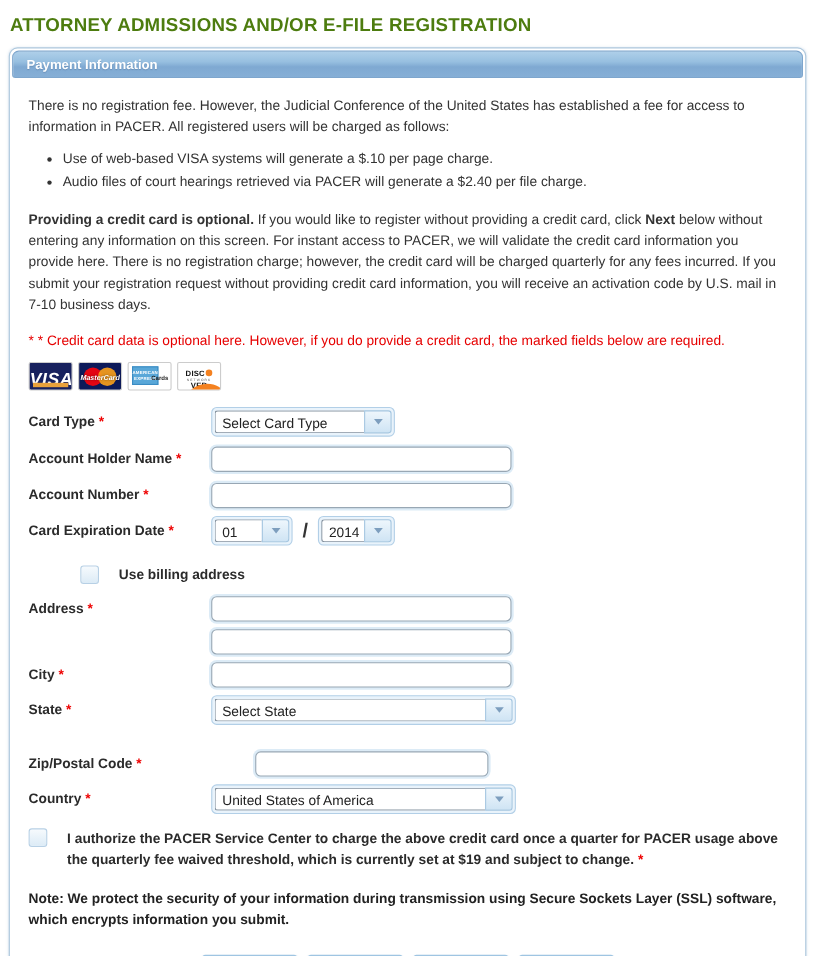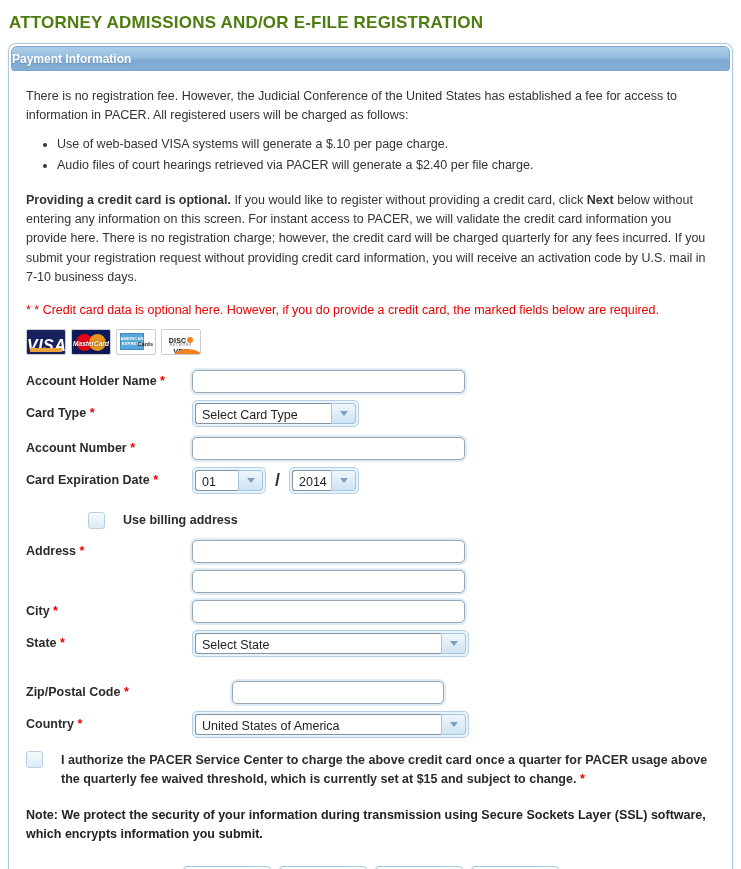--- a/index.html
+++ b/index.html
@@ -28,20 +28,21 @@
   .panel-header {
     margin: 2px;
     height: 25px;
     line-height: 25px;
     border-radius: 6px 6px 3px 3px;
     background: linear-gradient(180deg, #aecfe9 0%, #97bfe0 40%, #7fa9d2 60%, #86afd6 100%);
     border: 1px solid #7ea6cd;
     color: #ffffff;
     font-size: 12px;
     font-weight: bold;
+    padding-left: 12px;
     text-shadow: 0 1px 1px rgba(80,110,150,0.45);
   }
   .panel-body {
     padding: 12px 17px 8px 17px;
     font-size: 12.5px;
     line-height: 1.55;
   }
   .intro { margin: 2px 2px 9px 0; }
   ul.fee-list { margin: 0 0 13px 31px; }
   ul.fee-list li { margin-bottom: 2px; }
@@ -171,21 +172,21 @@
   
   .checkbox {
     width: 17px; height: 17px; flex: 0 0 17px;
     border: 1px solid #b7d0e5;
     border-radius: 3px;
     background: linear-gradient(180deg, #f6fafd 0%, #dcebf6 100%);
     display: inline-block;
     cursor: pointer;
   }
   .check-row { display: flex; align-items: flex-start; }
-  .row-billing { margin: 16px 0 10px 15px; align-items: center; padding-left: 47px; }
+  .row-billing { margin: 16px 0 10px 0; align-items: center; padding-left: 47px; }
   .row-billing .check-label { margin-left: 18px; font-weight: bold; color: #2b2b2b; }
   .row-authorize { margin: 13px 0 0 0; }
   .row-authorize .check-label {
     margin-left: 18px; width: 648px;
     font-weight: bold; color: #2b2b2b; line-height: 1.5;
   }
   .note-text { font-weight: bold; color: #222; margin: 17px 0 0 0; line-height: 1.55; }
   
   .button-row { display: flex; justify-content: center; gap: 8px; margin: 22px 0 10px 0; }
   .btn {
@@ -239,35 +240,35 @@
         </div>
         <span class="amex-cards">Cards</span>
       </div>
       <div class="card discover">
         <div class="disc-text"><span>DISC</span><span class="disc-o"></span><span>VER</span></div>
         <div class="disc-network">NETWORK</div>
         <div class="disc-swoosh"></div>
       </div>
     </div>
 
-    <div class="form-row" style="margin-top:9px;">
-      <div class="form-label"><span>Account Holder Name</span> <span class="req">*</span></div>
-      <input type="text" class="text-input w-main" style="">
-    </div>
-
     <div class="form-row">
       <div class="form-label"><span>Card Type</span> <span class="req">*</span></div>
       <div class="select w-select-card">
         <span class="select-text">Select Card Type</span>
         <span class="select-btn">
             <span class="arrow-down"></span>
           </span>
       </div>
     </div>
 
+    <div class="form-row" style="margin-top:9px;">
+      <div class="form-label"><span>Account Holder Name</span> <span class="req">*</span></div>
+      <input type="text" class="text-input w-main" style="">
+    </div>
+
     <div class="form-row" style="margin-top:10px;">
       <div class="form-label"><span>Account Number</span> <span class="req">*</span></div>
       <input type="text" class="text-input w-main" style="">
     </div>
 
     <div class="form-row">
       <div class="form-label"><span>Card Expiration Date</span> <span class="req">*</span></div>
       <div class="select w-select-month">
         <span class="select-text">01</span>
         <span class="select-btn">
@@ -322,21 +323,21 @@
       <div class="select w-select-wide">
         <span class="select-text">United States of America</span>
         <span class="select-btn">
             <span class="arrow-down"></span>
           </span>
       </div>
     </div>
 
     <div class="check-row row-authorize">
       <span class="checkbox"></span>
-      <span class="check-label"><span>I authorize the PACER Service Center to charge the above credit card once a quarter for PACER usage above the quarterly fee waived threshold, which is currently set at $15 and subject to change.</span> <span class="req">*</span></span>
+      <span class="check-label"><span>I authorize the PACER Service Center to charge the above credit card once a quarter for PACER usage above the quarterly fee waived threshold, which is currently set at $19 and subject to change.</span> <span class="req">*</span></span>
     </div>
 
     <p class="note-text">Note: We protect the security of your information during transmission using Secure Sockets Layer (SSL) software, which encrypts information you submit.</p>
 
     <div class="button-row">
       <button class="btn">Next</button>
       <button class="btn">Back</button>
       <button class="btn">Reset</button>
       <button class="btn">Cancel</button>
     </div>

